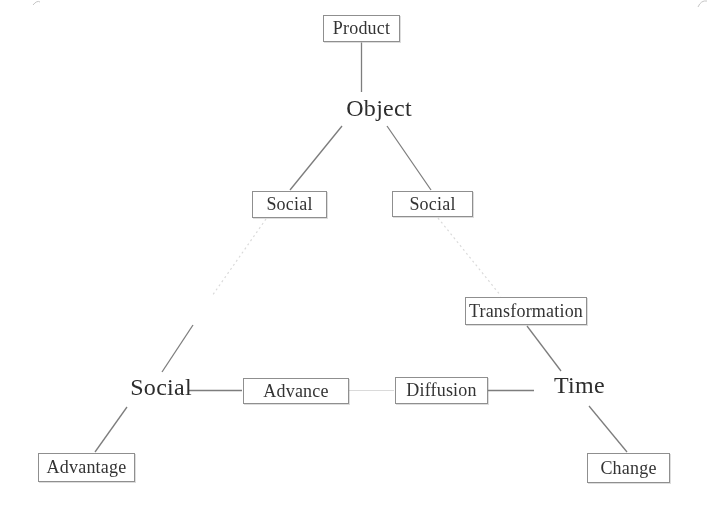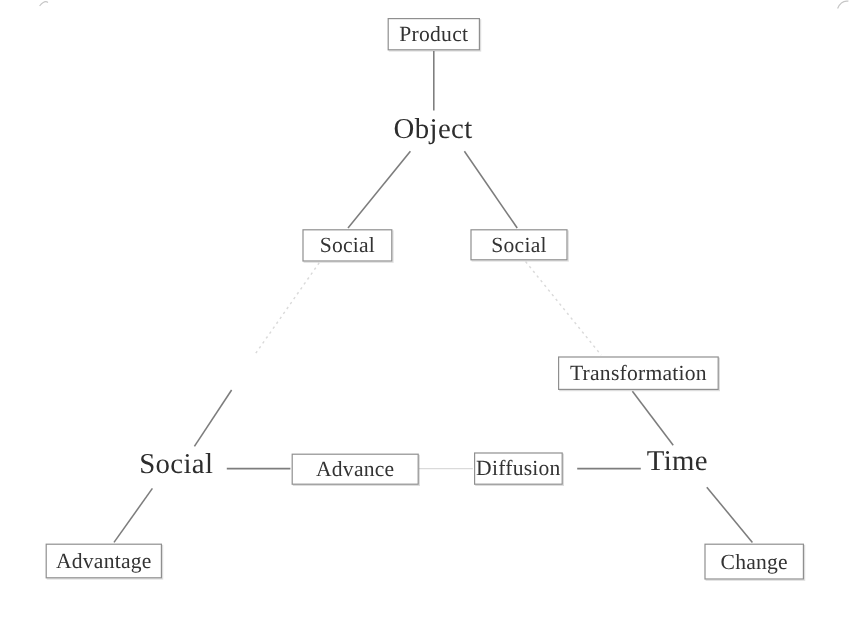--- a/index.html
+++ b/index.html
@@ -19,32 +19,32 @@
     display:flex;align-items:center;justify-content:center;
     font-size:18px;
     color:#333333;
     letter-spacing:0.2px;
     box-shadow:1px 1px 0 rgba(120,120,120,0.25);
   }
   .hub{
     position:absolute;
     font-size:24px;
     color:#2d2d2d;
-    text-align:left;
+    text-align:right;
     letter-spacing:0.3px;
     white-space:nowrap;
   }
   
   #n-product       {left:323px;top:15px; width:77px; height:27px;}
   #n-service       {left:252px;top:191px;width:75px; height:27px;}
   #n-method        {left:392px;top:191px;width:81px; height:26px;}
   #n-address       {left:154px;top:297px;width:73px; height:27px;}
-  #n-transformation{left:465px;top:297px;width:134px;height:28px;text-align:center;}
+  #n-transformation{left:465px;top:297px;width:122px;height:28px;text-align:center;}
   #n-advance       {left:243px;top:378px;width:106px; height:26px;}
-  #n-diffusion     {left:395px;top:377px;width:74px; height:27px;}
+  #n-diffusion     {left:395px;top:377px;width:93px; height:27px;}
   #n-advantage     {left:38px; top:453px;width:97px; height:29px;}
   #n-change        {left:587px;top:453px;width:83px; height:30px;}
   
   #h-object{left:328px;top:95px; width:84px;}
   #h-social{left:116px;top:374px;width:76px;font-family:Liberation Serif, serif;}
   #h-time  {left:539px;top:372px;width:66px;}
 </style>
 </head>
 <body>
 

